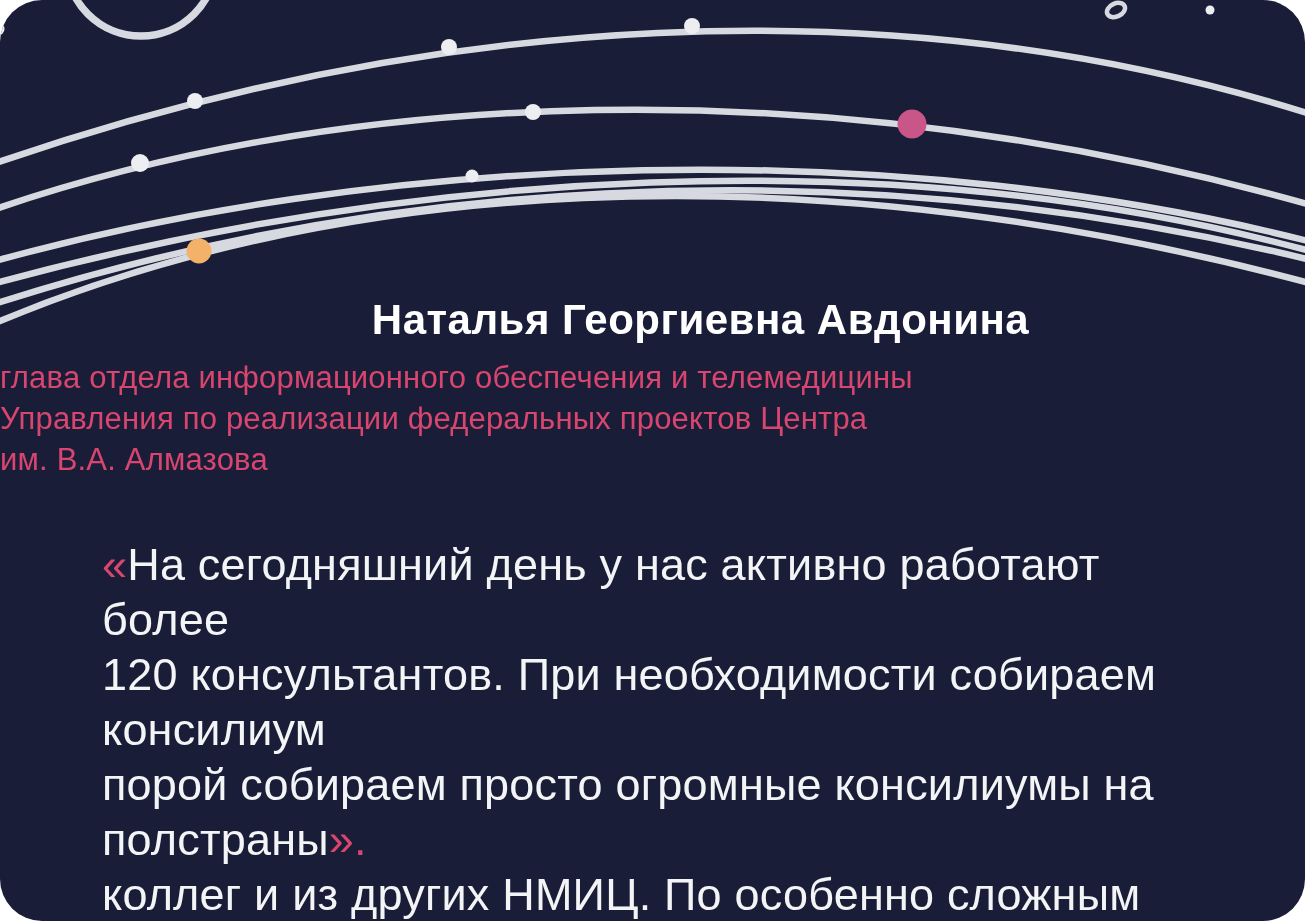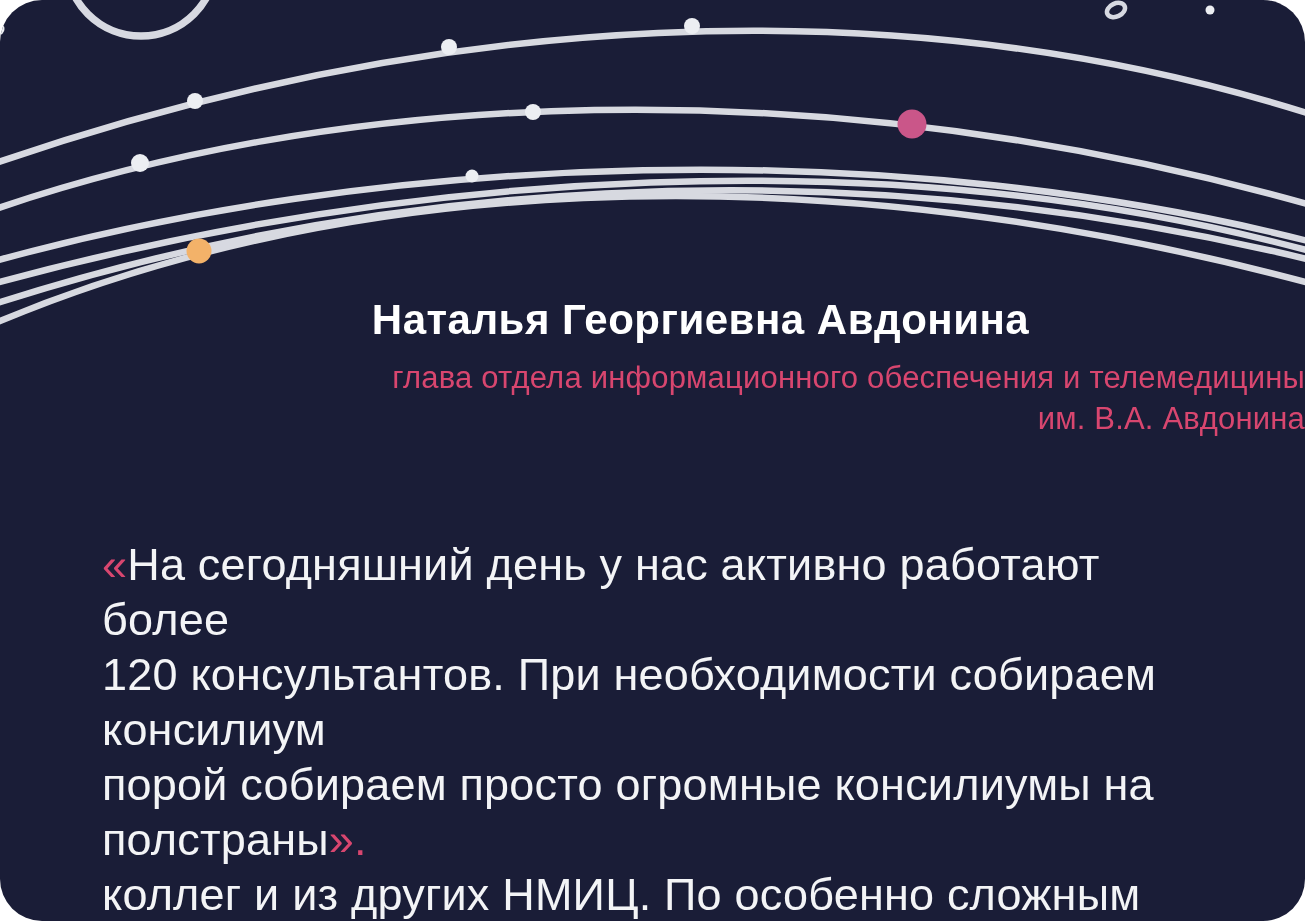--- a/index.html
+++ b/index.html
@@ -2,21 +2,21 @@
 <html><head>
 <meta charset="utf-8">
 <style>
   html,body{margin:0;padding:0;background:#ffffff;}
   .page{position:relative;width:1305px;height:921px;background:#ffffff;overflow:hidden;
         font-family:"Liberation Sans", sans-serif;}
   .card{position:absolute;inset:0;background:#1a1d37;border-radius:42px;overflow:hidden;}
   .deco{position:absolute;left:0;top:0;width:1305px;height:921px;display:block;}
   .name{position:absolute;top:287px;left:0;width:100%;margin:8px;text-align:center;
         font-size:42px;line-height:50px;font-weight:700;color:#ffffff;letter-spacing:.5px;padding-left:40px;}
-  .role{position:absolute;top:357px;left:0;width:100%;text-align:right;
+  .role{position:absolute;top:357px;left:0;width:100%;text-align:left;
         font-size:31px;line-height:41px;font-weight:400;color:#d8466f;letter-spacing:.2px;}
   .quote{position:absolute;top:537px;left:102px;right:100px;
          font-size:45px;line-height:55px;font-weight:400;color:#f3f4f6;letter-spacing:.2px;}
   .mark{color:#d8466f;}
 </style>
 </head>
 <body>
 
 <div class="page">
   <div class="card">
@@ -43,21 +43,22 @@
         <circle cx="1210" cy="10" r="4.5"></circle>
       </g>
       <circle cx="912" cy="124" r="14.5" fill="#ca5689"></circle>
       <circle cx="199" cy="251" r="12.5" fill="#f3b269"></circle>
     </svg>
 
     <h1 class="name">Наталья Георгиевна Авдонина</h1>
 
     <div class="role">
       <div>глава отдела информационного обеспечения и телемедицины</div>
-      <div>им. В.А. Авдонина</div>
+      <div>Управления по реализации федеральных проектов Центра</div>
+      <div>им. В.А. Алмазова</div>
     </div>
 
     <div class="quote">
       <div><span class="mark">«</span><span>На сегодняшний день у нас активно работают более</span></div>
       <div>120 консультантов. При необходимости собираем консилиум</div>
       <div><span>порой собираем просто огромные консилиумы на полстраны</span><span class="mark">».</span></div>
       <div>коллег и из других НМИЦ. По особенно сложным пациентам</div>
     </div>
 
   </div>

